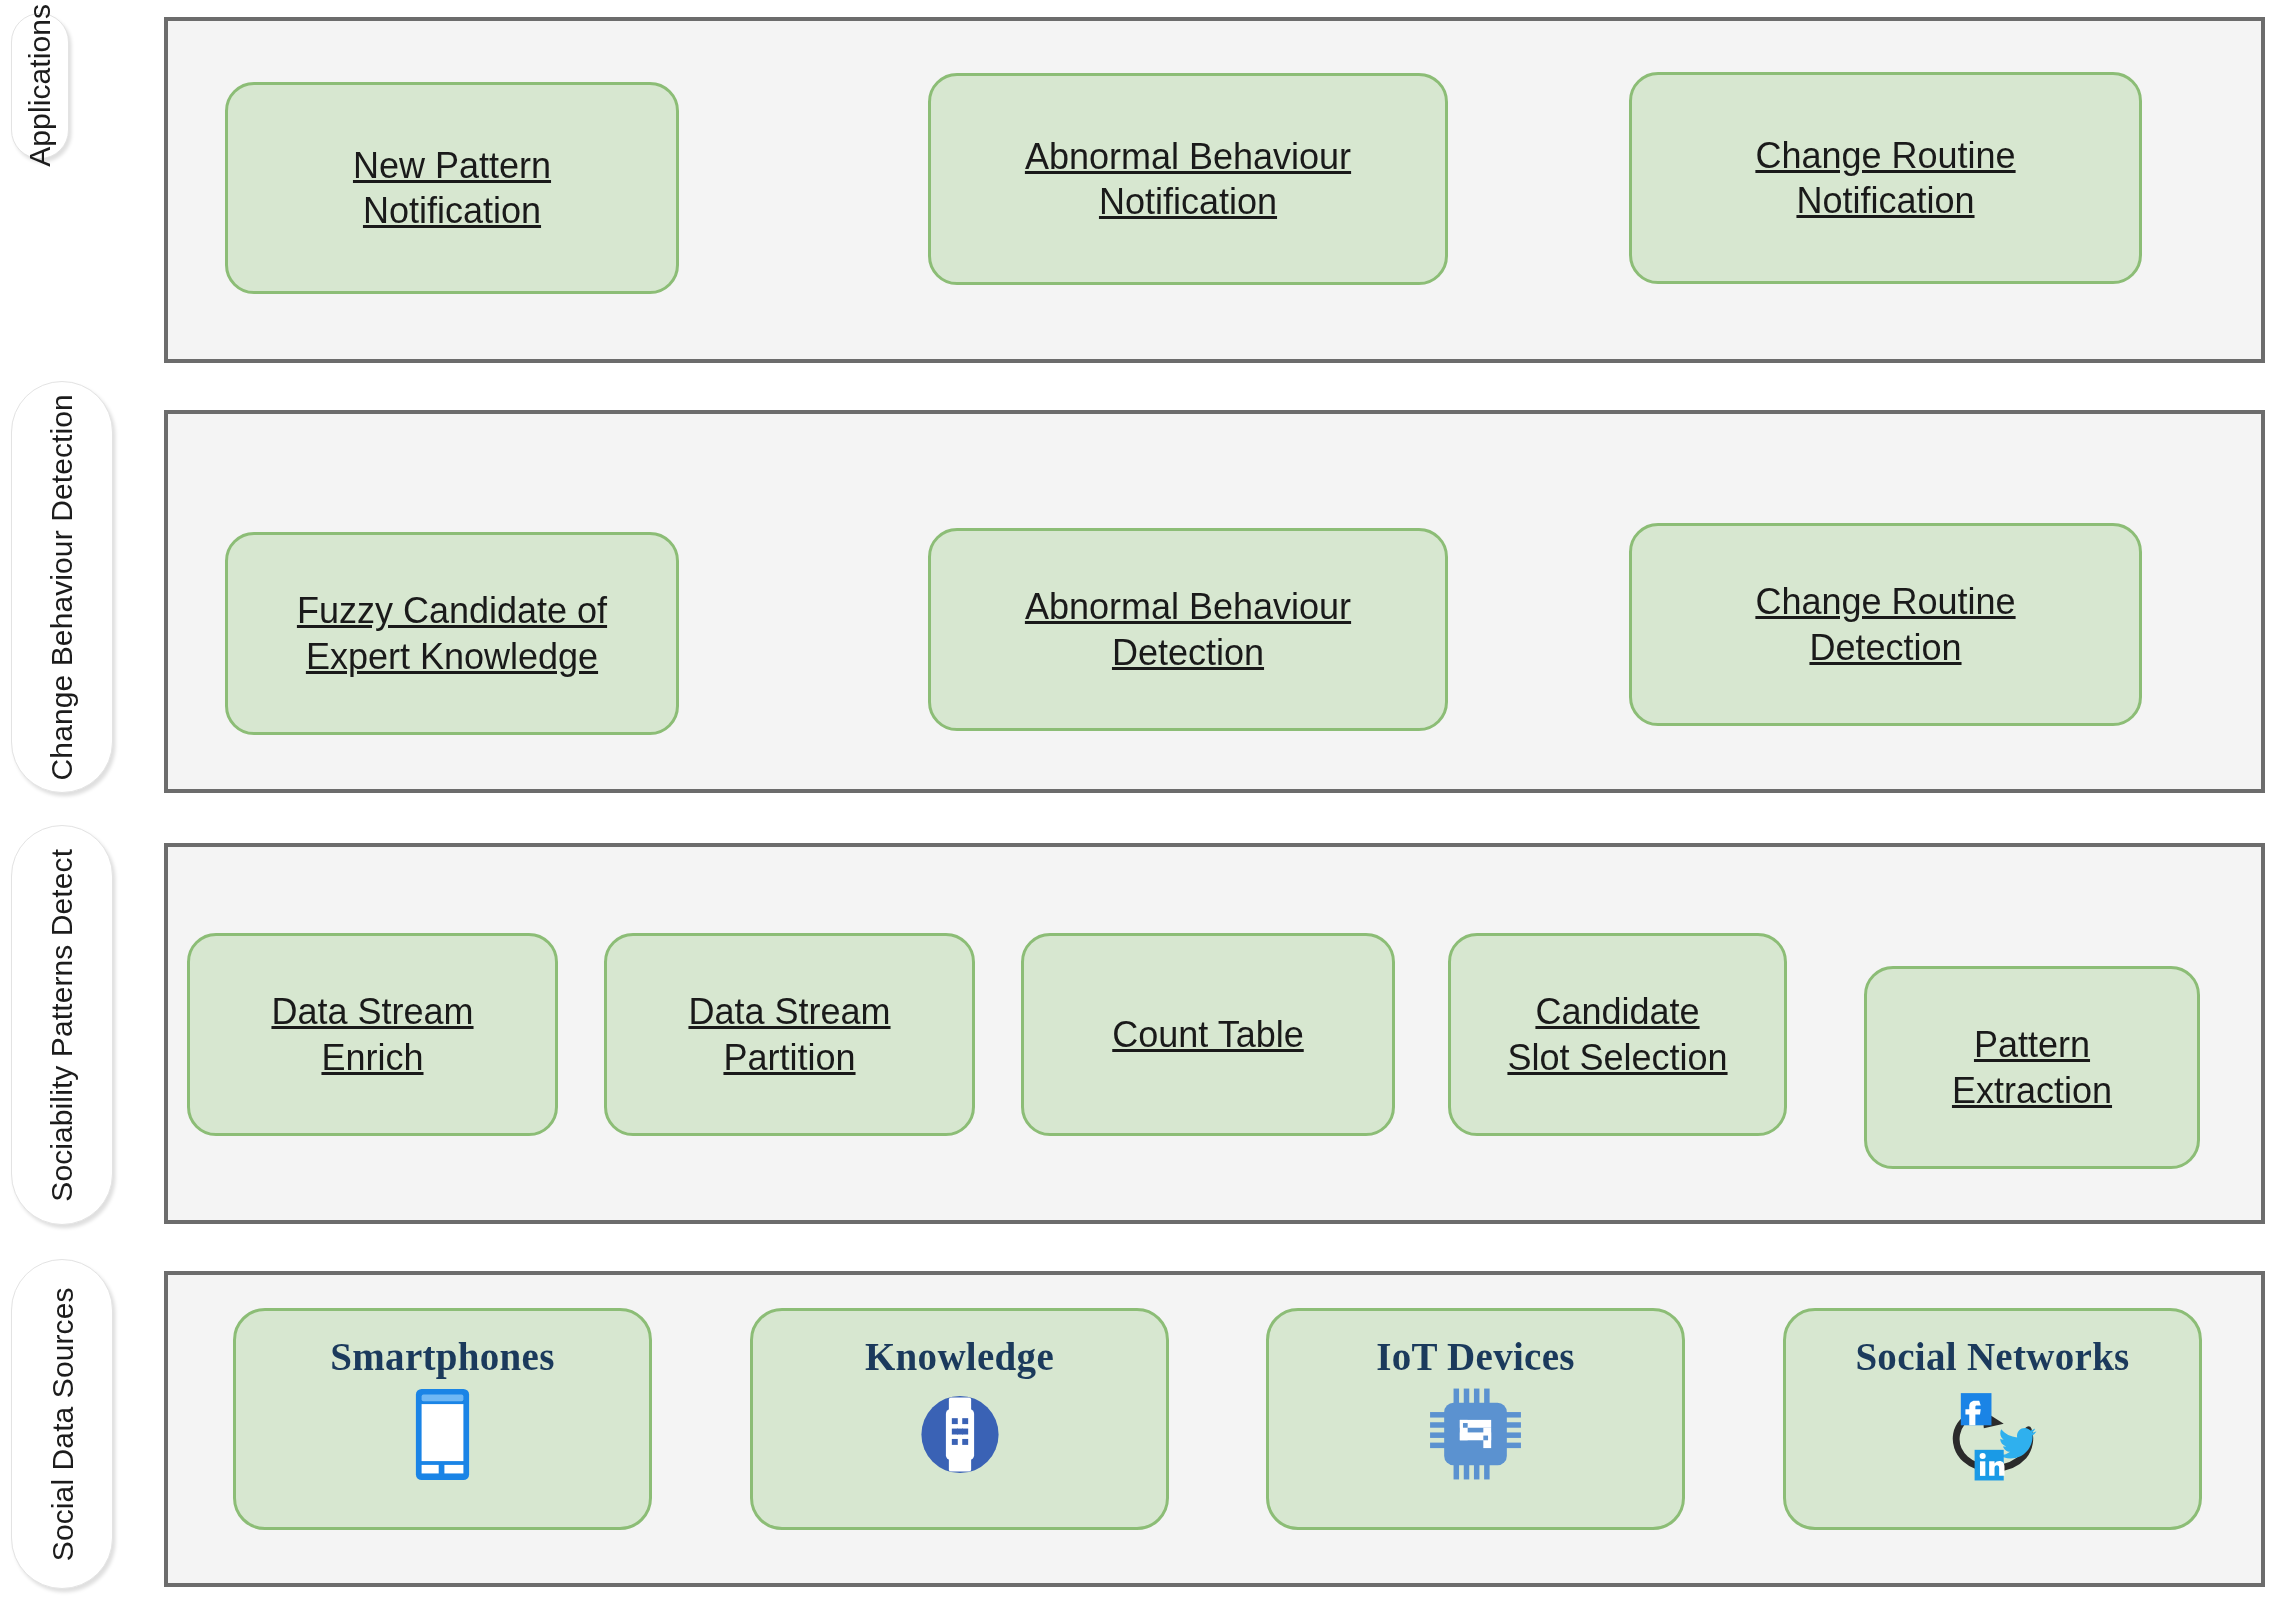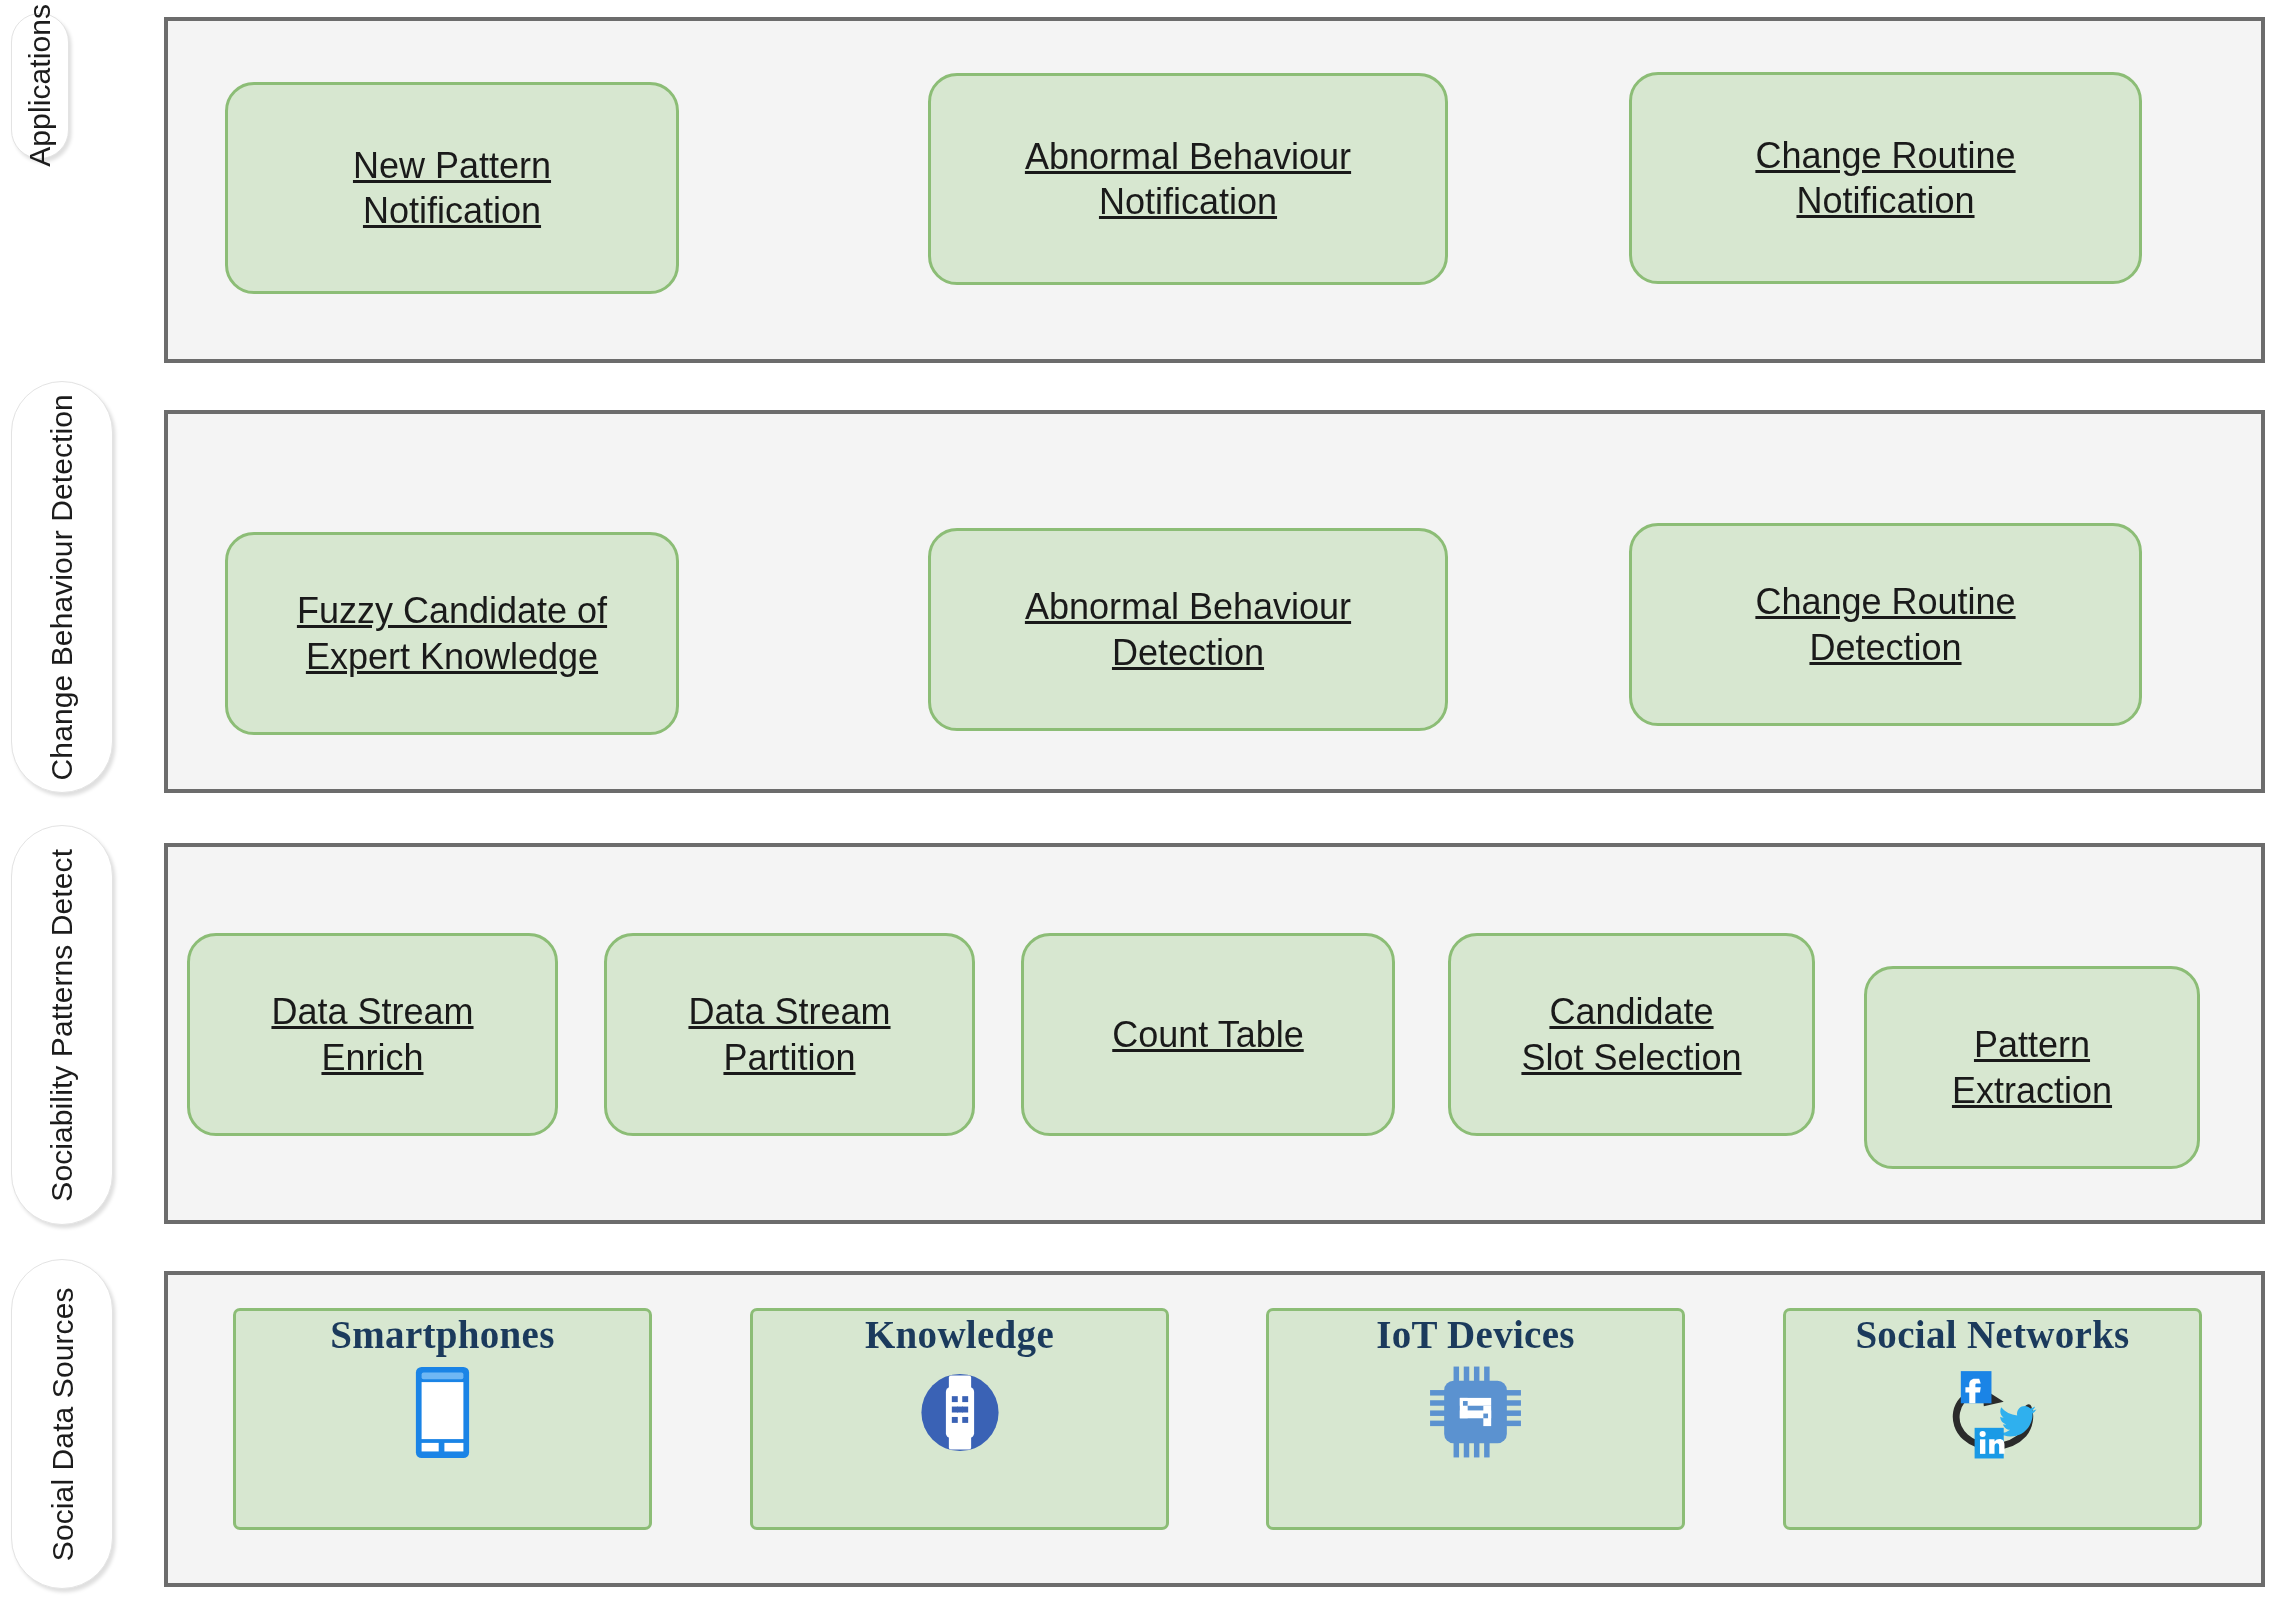--- a/index.html
+++ b/index.html
@@ -61,24 +61,24 @@
     text-align: center;
     color: #1a1a1a;
     font-size: 36px;
     line-height: 1.26;
     padding: 3.8px 6.3px;
   }
   .node .lbl { white-space: pre-line; text-decoration: underline; }
 
   
   .source-node {
-    border-radius: 7px;
+    border-radius: 32px;
     font-family: "Liberation Serif", serif;
     justify-content: flex-start;
-    padding-top: 4px;
+    padding-top: 26px;
   }
   .source-node .src-title {
     font-family: "Liberation Serif", serif;
     font-weight: bold;
     font-size: 39px;
     color: #1b3a5c;
     letter-spacing: 0.3px;
     line-height: 1.05;
   }
   .source-node .src-icon {
@@ -151,21 +151,21 @@
 
 <div class="node" style="left:604px; top:933px; width:371px; height:203px;">
   <div class="lbl">Data Stream
 Partition</div>
 </div>
 
 <div class="node" style="left:1021px; top:933px; width:374px; height:203px;">
   <div class="lbl">Count Table</div>
 </div>
 
-<div class="node" style="left:1448px; top:933px; width:367px; height:203px;">
+<div class="node" style="left:1448px; top:933px; width:339px; height:203px;">
   <div class="lbl">Candidate
 Slot Selection</div>
 </div>
 
 <div class="node" style="left:1864px; top:966px; width:336px; height:203px;">
   <div class="lbl">Pattern
 Extraction</div>
 </div>
 
 <div class="layer-pill" style="left:11.4px; top:1259px; width:102px; height:330px;">

